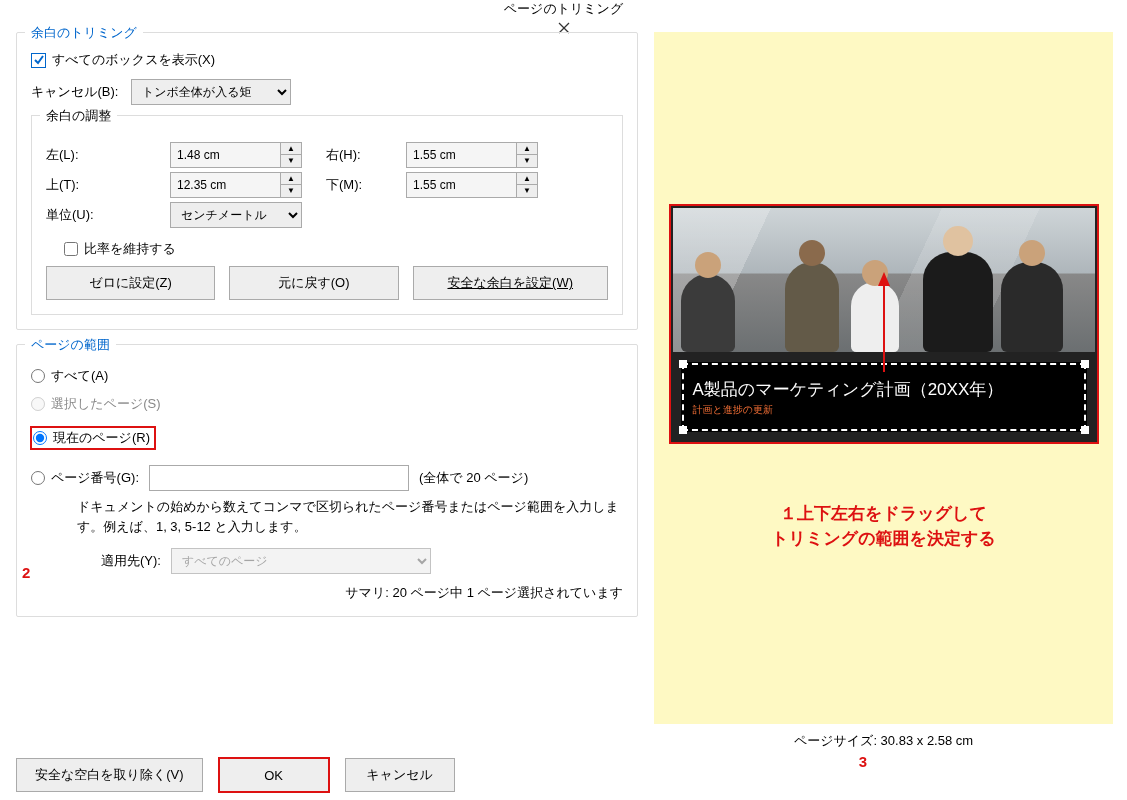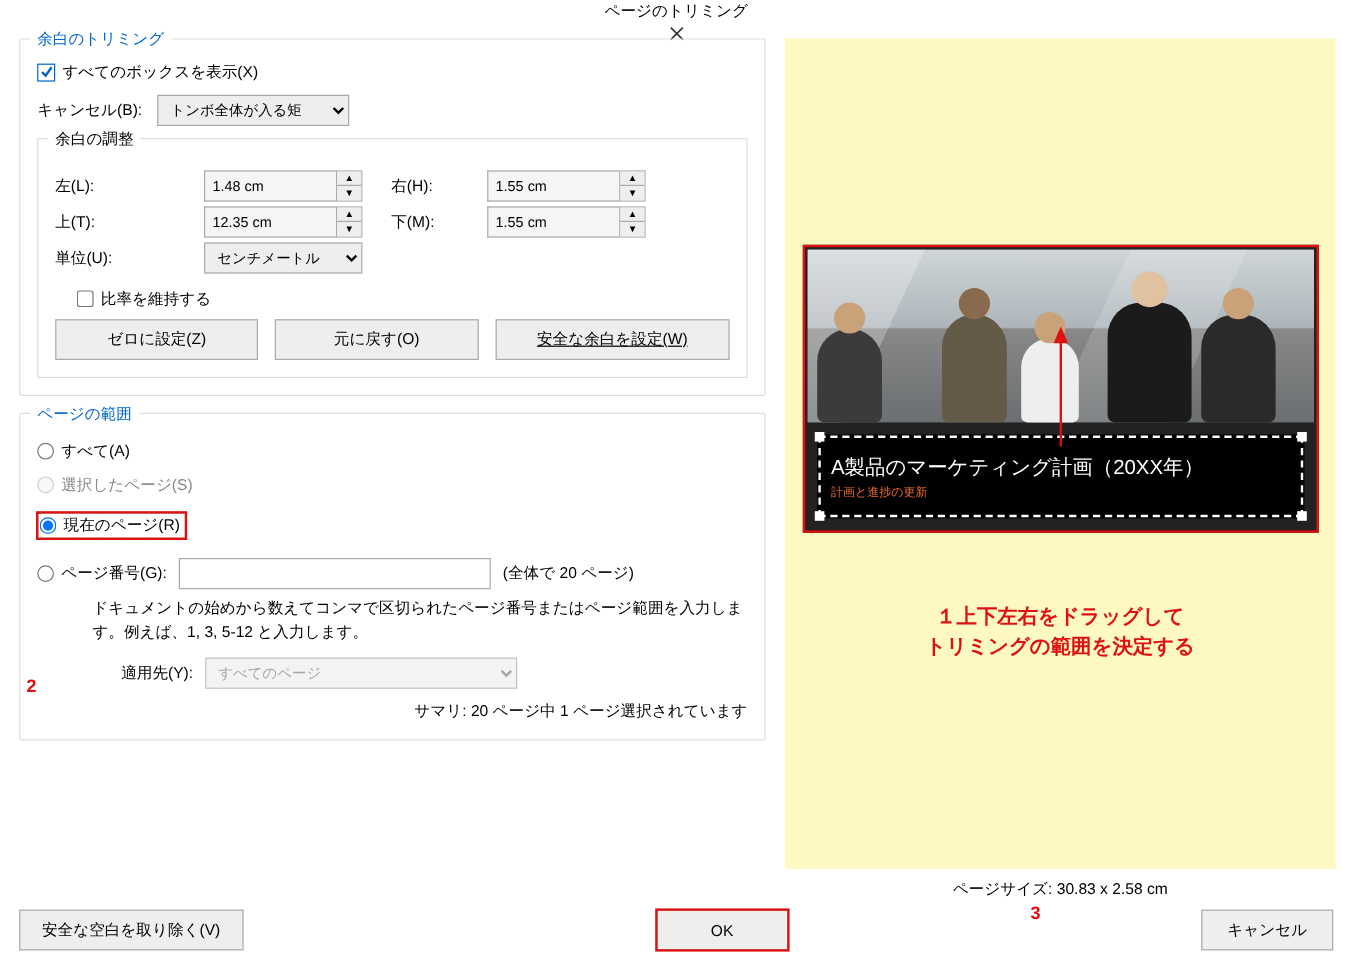--- a/index.html
+++ b/index.html
@@ -36,21 +36,21 @@
   .num-wrap{ display:flex; align-items:center; }
   .num-in{ width:110px; height:26px; border-right:none;}
   .spin{ display:flex; flex-direction:column; border:1px solid #aaa; height:26px;}
   .spin button{ width:20px; height:12.5px; background:#eee; border:none; border-bottom:1px solid #aaa; font-size:8px; line-height:8px; padding:0; cursor:pointer;}
   .spin button:last-child{border-bottom:none;}
   .text-in{ height:26px; background:#fff;}
   
   .btn{ border:1px solid #aaa; background:#eee; height:34px; padding:0 18px; font-size:13px; cursor:pointer;}
   .btn-row{ display:flex; gap:14px; margin-top:8px;}
   
-  .bottom-bar{ position:absolute; bottom:0; left:0; right:0; height:50px; display:flex; justify-content:space-between; align-items:center; gap:16px; padding:0 16px;}
+  .bottom-bar{ position:absolute; bottom:0; left:0; right:0; height:50px; display:flex; justify-content:flex-start; align-items:center; gap:16px; padding:0 16px;}
   .bottom-bar .btn{ min-width:110px;}
   .btn.ok{ outline:2px solid #d11; outline-offset:-1px;}
   
   .preview-area{ background:#fef9c3; flex:1; display:flex; flex-direction:column; align-items:center; justify-content:center; position:relative;}
   .preview-frame{ width:430px; height:240px; border:2px solid #d11; position:relative; background:#222; overflow:hidden;}
   .room{
     position:absolute; inset:2px 2px 90px 2px;
     background:
       linear-gradient(115deg, rgba(255,255,255,.25) 0 20%, transparent 20% 55%, rgba(255,255,255,.15) 55% 75%, transparent 75%),
       linear-gradient(#cfd5d8,#aeb6bb 45%, #888 46%, #6b6f71);

